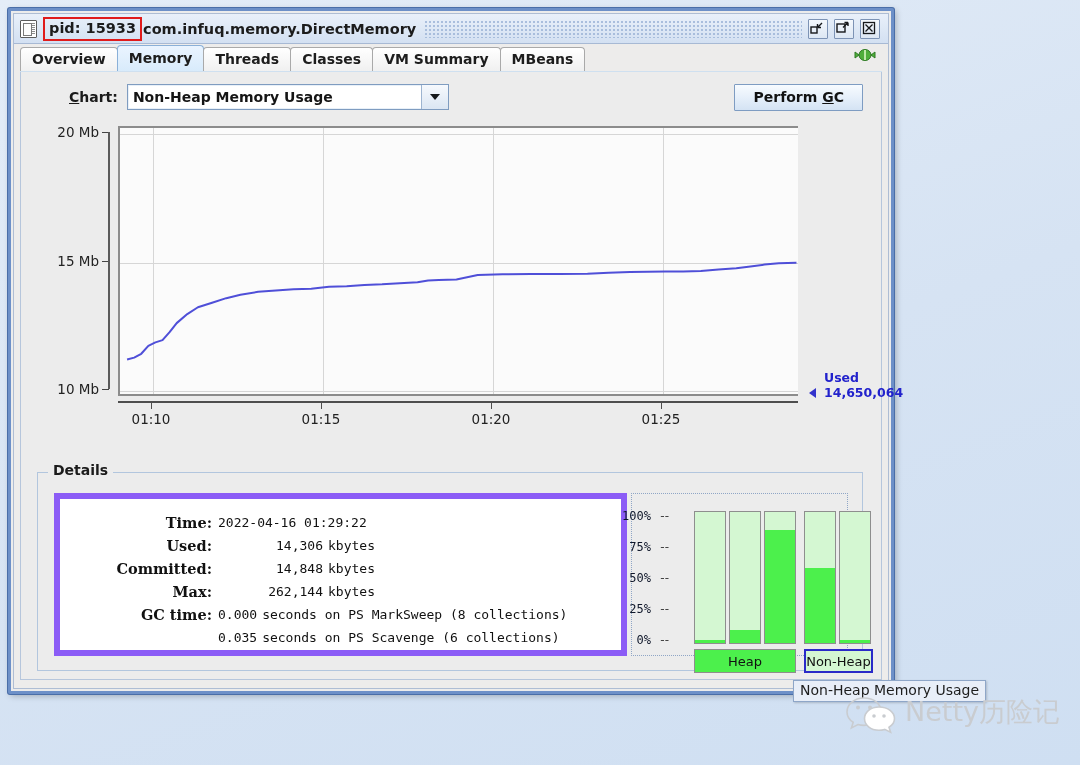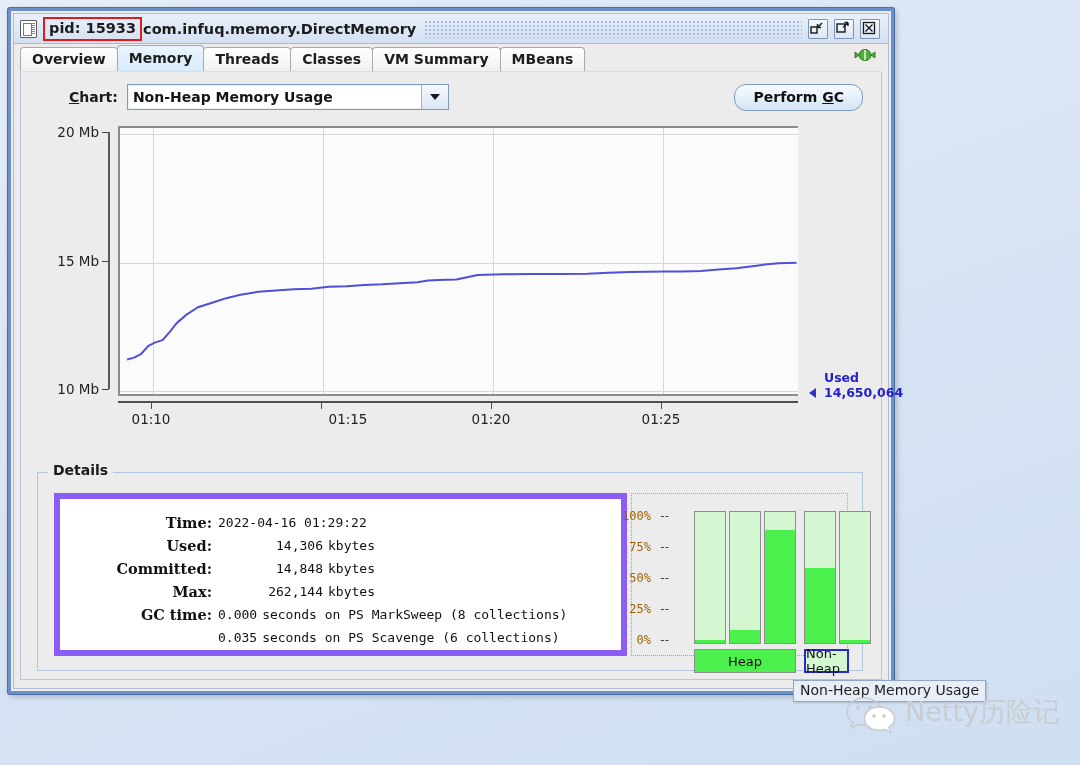--- a/index.html
+++ b/index.html
@@ -182,21 +182,21 @@
     border-right:5px solid transparent;
     border-top:6px solid #16181b;
   }
   .row-spacer { flex: 1 1 auto; }
   .btn {
     height: 27px;
     padding: 0 18px;
     font-size: 14px; font-weight: bold; color: #121212;
     background: linear-gradient(180deg,#f7fbff 0%, #e7f0fa 48%, #d4e3f4 100%);
     border: 1px solid #7e9cc2;
-    border-radius: 12px;
+    border-radius: 1px;
     box-sizing: border-box;
     line-height: 25px;
   }
   .btn u { text-decoration: underline; }
 
   
   .chartbox {
     position: absolute;
     left: 16px; top: 48px; width: 846px; height: 345px;
   }
@@ -301,21 +301,21 @@
   .bars-panel {
     flex: 1 1 auto;
     margin-left: 4px;
     border: 1px dotted #8fa6c6;
     position: relative;
     box-sizing: border-box;
   }
   .pct-label {
     position: absolute; right: 0;
     font-family: "DejaVu Sans Mono", monospace;
-    font-size: 12px; color: #a16207;
+    font-size: 12px; color: #0f172a;
     transform: translateY(-50%);
     white-space: nowrap;
   }
   .pct-dashes {
     position: absolute; font-size: 12px; color: #444;
     transform: translateY(-50%);
   }
   .bar {
     position: absolute;
     border: 1px solid #8e8e8e;
@@ -456,21 +456,21 @@
                 <path d="M7.08 231.43 L14.17 229.61 L21.25 225.76 L28.33 217.82 L35.42 214.41 L42.50 212.14 L49.58 204.20 L56.67 195.13 L67.29 186.05 L77.92 179.24 L92.08 174.71 L106.25 170.17 L120.42 166.76 L138.12 163.82 L155.83 162.45 L173.54 161.32 L191.25 160.64 L208.96 158.82 L226.67 158.37 L244.37 157.01 L262.08 156.33 L279.79 155.19 L297.50 154.29 L308.12 152.47 L318.75 152.02 L336.46 151.56 L357.71 147.03 L382.50 146.34 L410.83 146.12 L439.17 145.89 L467.50 145.66 L488.75 144.76 L510.00 144.08 L527.71 143.85 L545.42 143.62 L563.13 143.39 L580.83 142.94 L598.54 141.58 L616.25 140.22 L630.42 138.40 L644.58 136.59 L658.75 135.23 L676.46 134.77" fill="none" stroke="#4f4fd8" stroke-width="2" stroke-linejoin="round"></path>
               </svg>
         </div>
 
         <div class="xaxis"></div>
         <div class="xtick" style="left:114px;"></div>
         <div class="xtick" style="left:284px;"></div>
         <div class="xtick" style="left:454px;"></div>
         <div class="xtick" style="left:624px;"></div>
         <div class="xlabel" style="left:114px;">01:10</div>
-        <div class="xlabel" style="left:284px;margin-left:27px;">01:15</div>
+        <div class="xlabel" style="left:284px;">01:15</div>
         <div class="xlabel" style="left:454px;">01:20</div>
         <div class="xlabel" style="left:624px;">01:25</div>
 
         <div class="used-marker"></div>
         <div class="used-legend">
           <div>Used</div>
           <div>14,650,064</div>
         </div>
       </div>
 
@@ -533,21 +533,21 @@
               <div class="fill" style="height: 112.66px;"></div>
             </div>
             <div class="bar" style="left:172px; top:17px; width:32px; height:133px;">
               <div class="fill" style="height: 74.67px;"></div>
             </div>
             <div class="bar" style="left:207px; top:17px; width:32px; height:133px;">
               <div class="fill" style="height: 2.62px;"></div>
             </div>
 
             <div class="bar-btn" style="left:62px; top:155px; width:102px;">Heap</div>
-            <div class="bar-btn selected" style="left:172px; top:155px; width:45px;">Non-Heap</div>
+            <div class="bar-btn selected" style="left:172px; top:155px; width:69px;">Non-Heap</div>
           </div>
 
         </div>
       </div>
 
     </div>
   </div>
   </div>
 
   <div class="tooltip">Non-Heap Memory Usage</div>

